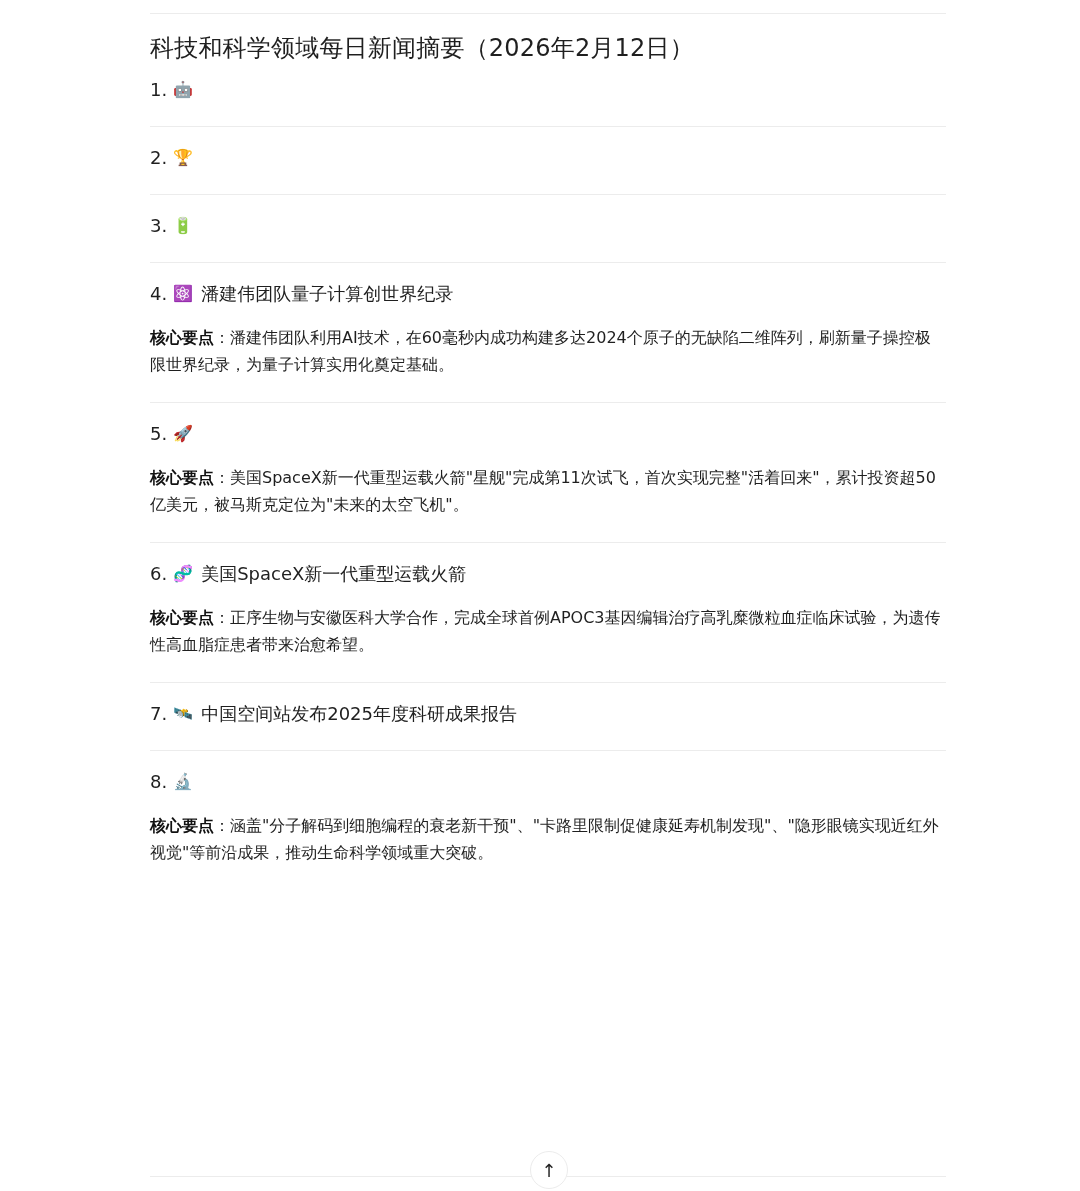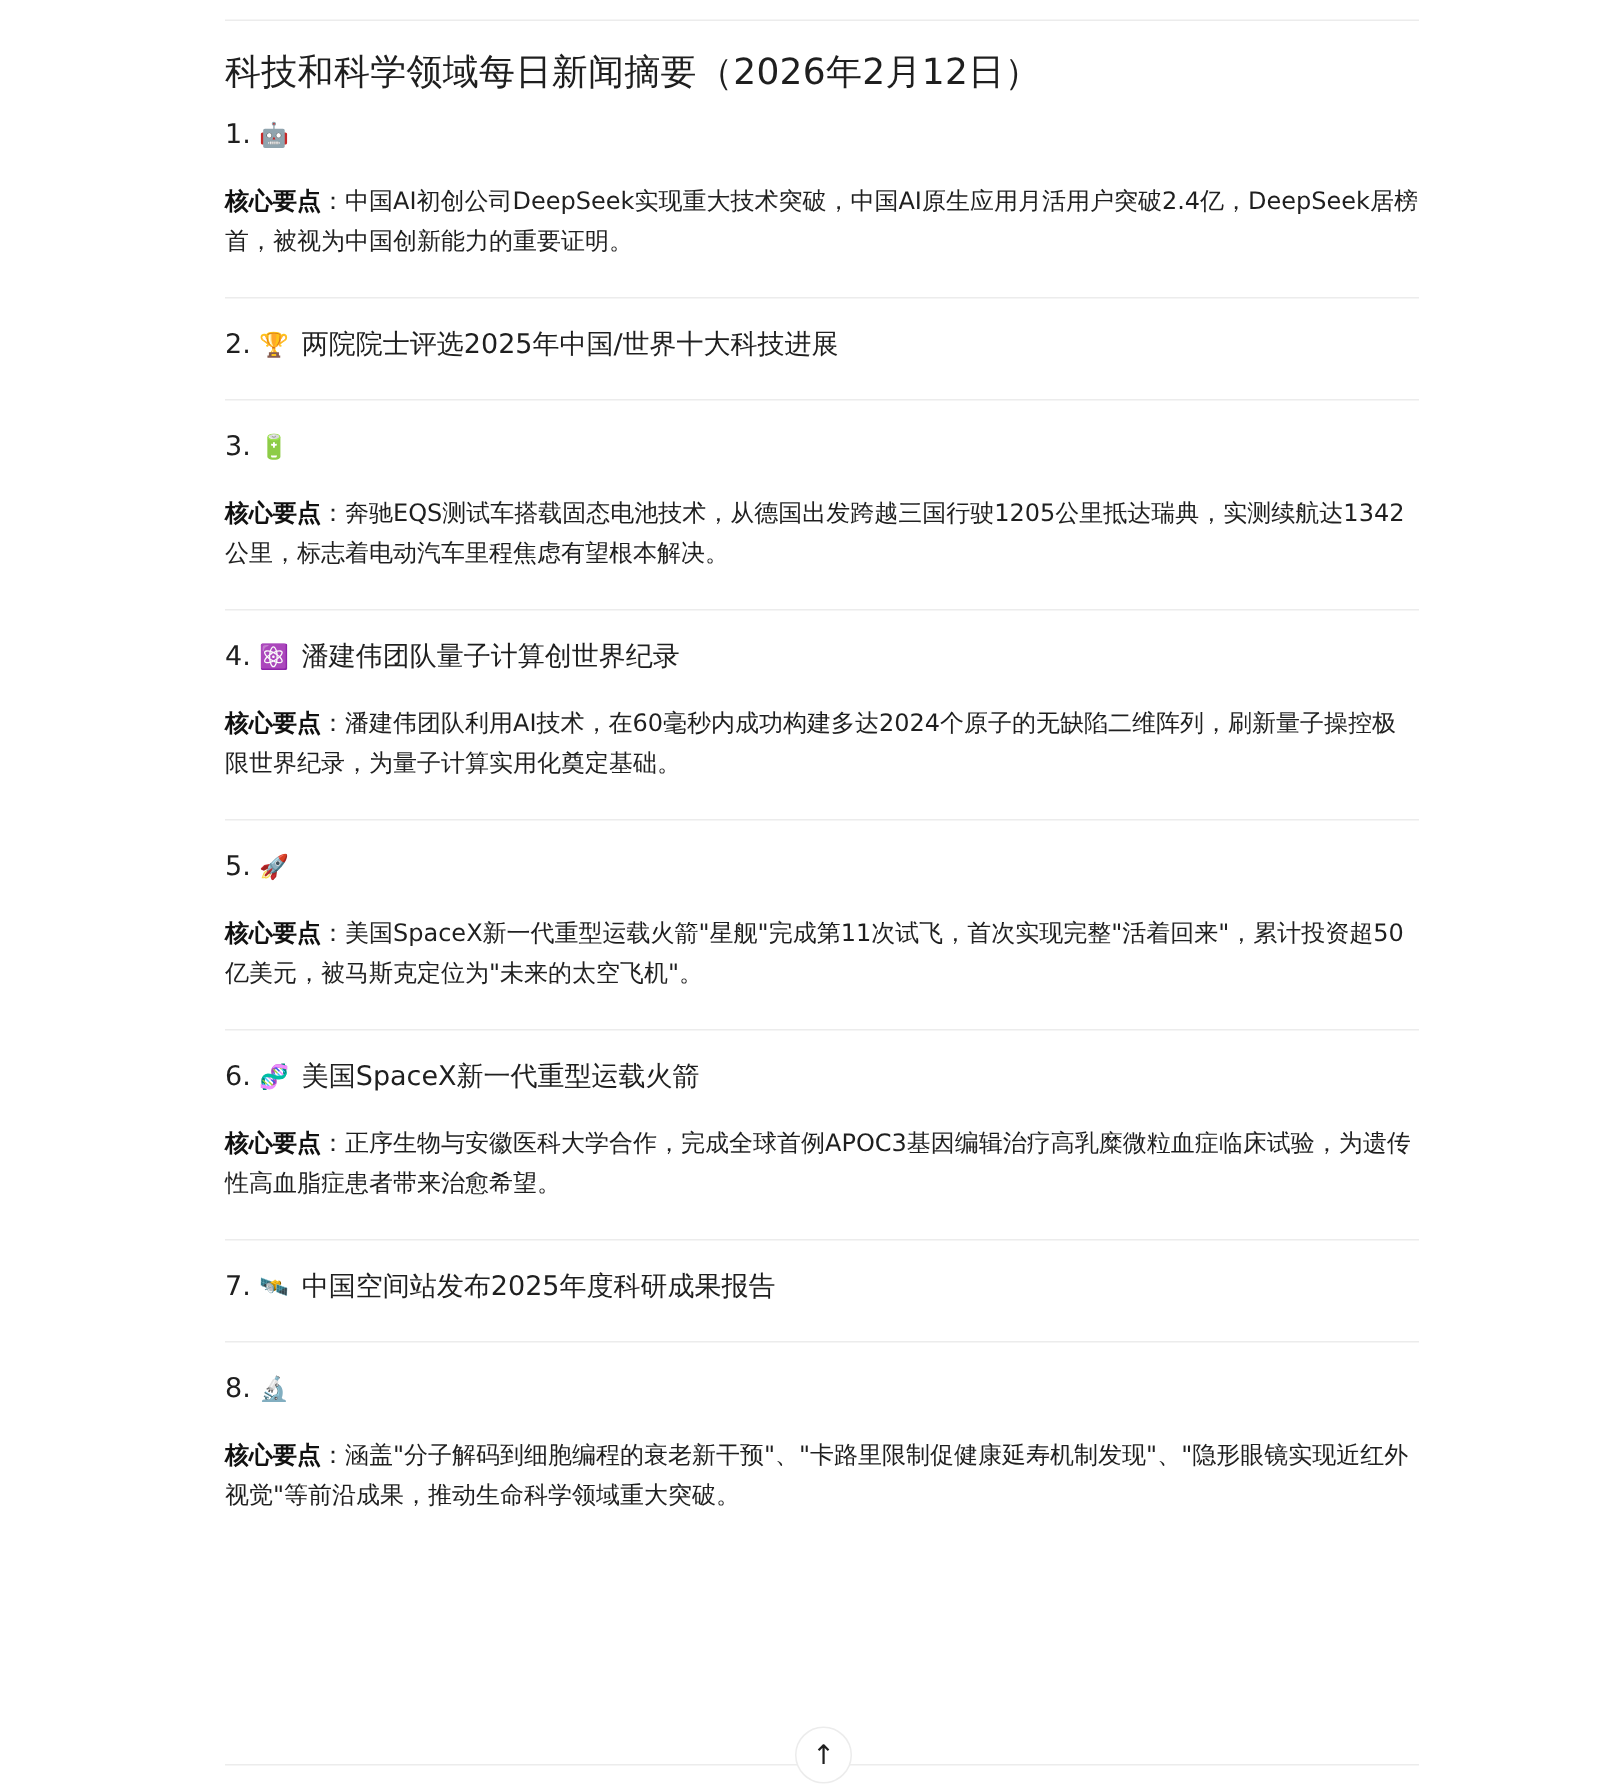--- a/index.html
+++ b/index.html
@@ -100,37 +100,34 @@
   <div class="content">
     <div class="rule top-rule"></div>
     <h3 class="doc-title">科技和科学领域每日新闻摘要（2026年2月12日）</h3>
 
     <div id="items">
         <div class="item" style="margin-top: 14px;">
           <div class="item-head">
             <span class="item-num">1.</span>
             <span class="emoji">🤖</span>
           </div>
-          <p class="item-body"><b>核心要点</b><span>：</span><span>中国AI初创公司DeepSeek实现重大技术突破，中国AI原生应用月活用户突破2.4亿，DeepSeek居榜首，被视为中国创新能力的重要证明。</span></p>
           <div class="rule item-rule"></div>
         </div>
         <div class="item" style="margin-top: 0px;">
           <div class="item-head">
             <span class="item-num">2.</span>
             <span class="emoji">🏆</span>
-            <span>两院院士评选2025年中国/世界十大科技进展</span>
           </div>
           <div class="rule item-rule"></div>
         </div>
         <div class="item" style="margin-top: 0px;">
           <div class="item-head">
             <span class="item-num">3.</span>
             <span class="emoji">🔋</span>
           </div>
-          <p class="item-body"><b>核心要点</b><span>：</span><span>奔驰EQS测试车搭载固态电池技术，从德国出发跨越三国行驶1205公里抵达瑞典，实测续航达1342公里，标志着电动汽车里程焦虑有望根本解决。</span></p>
           <div class="rule item-rule"></div>
         </div>
         <div class="item" style="margin-top: 0px;">
           <div class="item-head">
             <span class="item-num">4.</span>
             <span class="emoji">⚛️</span>
             <span>潘建伟团队量子计算创世界纪录</span>
           </div>
           <p class="item-body"><b>核心要点</b><span>：</span><span>潘建伟团队利用AI技术，在60毫秒内成功构建多达2024个原子的无缺陷二维阵列，刷新量子操控极限世界纪录，为量子计算实用化奠定基础。</span></p>
           <div class="rule item-rule"></div>

